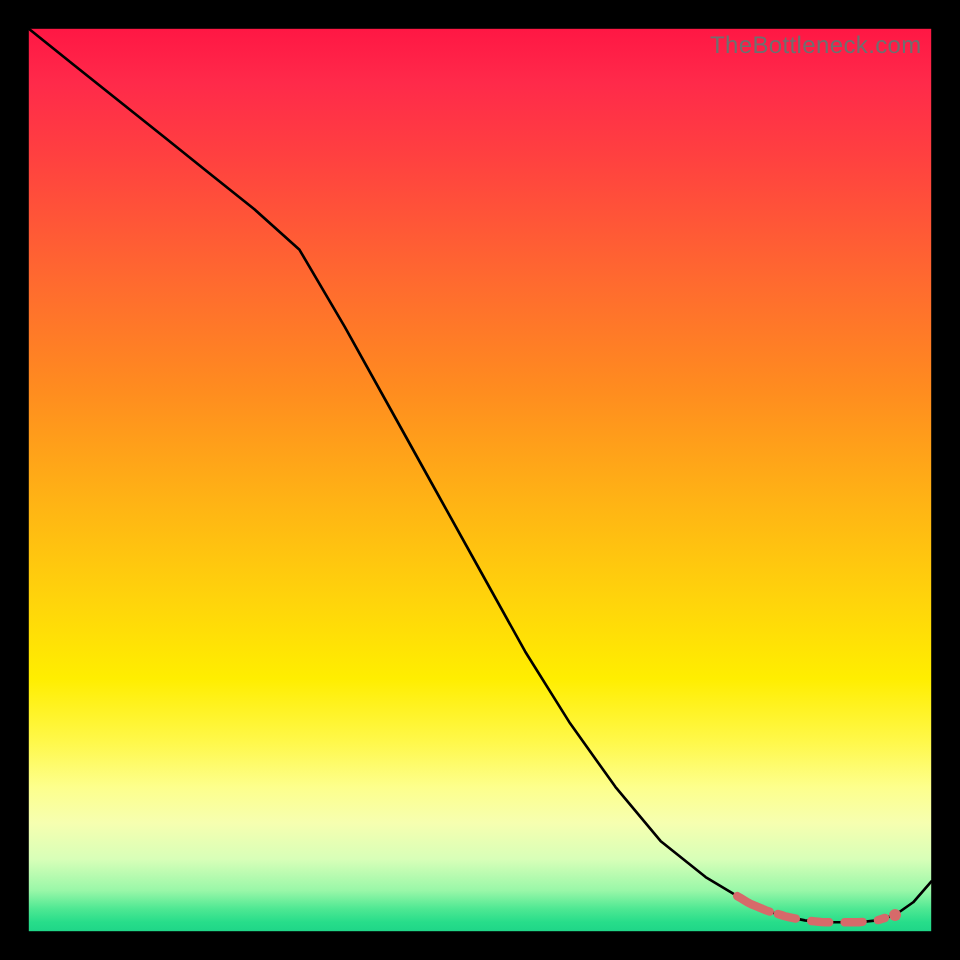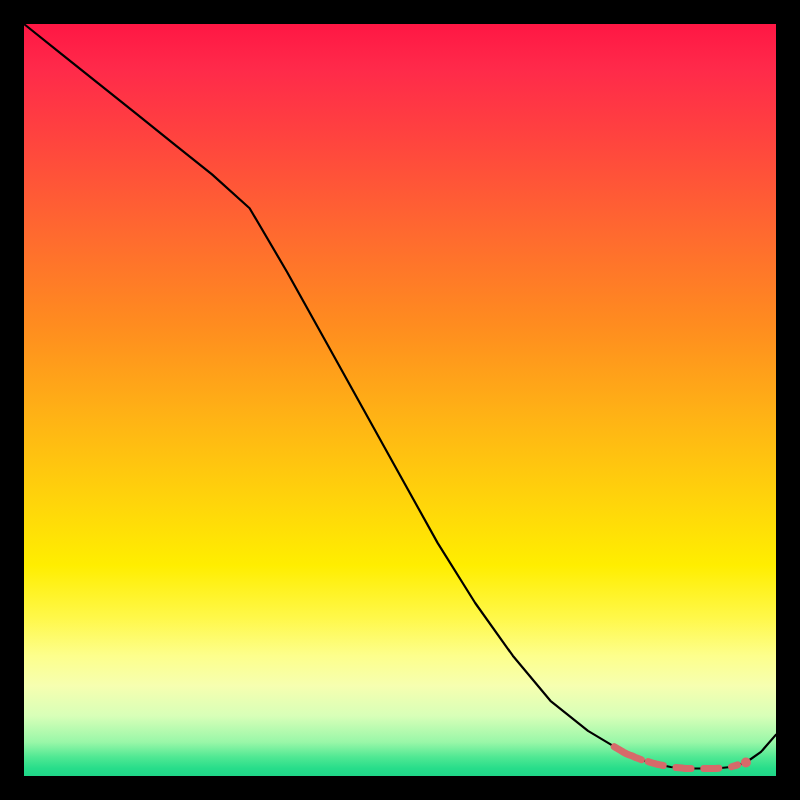--- a/index.html
+++ b/index.html
@@ -79,20 +79,21 @@
   .dot-end {
     fill: #d66a6a;
   }
 </style>
 </head>
 <body>
 
 <div class="frame">
   <div class="gradient"></div>
 
+  <div class="watermark">TheBottleneck.com</div>
 
   <svg class="plot" viewBox="0 0 752 752">
     <path id="curve" class="curve-line" d="M 0.0 0.0 L 37.6 30.1 L 75.2 60.2 L 112.8 90.2 L 150.4 120.3 L 188.0 150.4 L 225.6 184.2 L 263.2 248.2 L 300.8 315.8 L 338.4 383.5 L 376.0 451.2 L 413.6 518.9 L 451.2 579.0 L 488.8 631.7 L 526.4 676.8 L 564.0 706.9 L 601.6 729.4 L 616.6 735.5 L 631.7 740.0 L 646.7 743.0 L 661.8 744.5 L 676.8 744.5 L 691.8 744.5 L 706.9 743.0 L 721.9 738.5 L 737.0 727.9 L 752.0 710.6"></path>
     <g id="dots">
         <path d="M 590.3 722.7 L 593.3 724.5 L 596.3 726.3 L 599.3 728.1 L 602.4 729.7 L 605.4 730.9 L 608.4 732.1 L 611.4 733.4 L 614.4 734.6 L 617.4 735.7" class="dot-path" stroke-width="8"></path>
         <path d="M 624.2 737.7 L 627.2 738.6 L 630.2 739.5 L 633.2 740.3 L 636.2 740.9 L 639.2 741.5" class="dot-path"></path>
         <path d="M 652.0 743.5 L 655.0 743.8 L 658.0 744.1 L 661.0 744.4 L 664.0 744.5 L 667.0 744.5" class="dot-path"></path>
         <path d="M 679.8 744.5 L 682.8 744.5 L 685.8 744.5 L 688.8 744.5 L 691.8 744.5 L 694.8 744.2" class="dot-path"></path>
         <path d="M 707.6 742.8 L 710.6 741.8 L 713.6 740.9" class="dot-path"></path>
         <circle cx="721.9" cy="738.5" r="5" class="dot-end"></circle>

